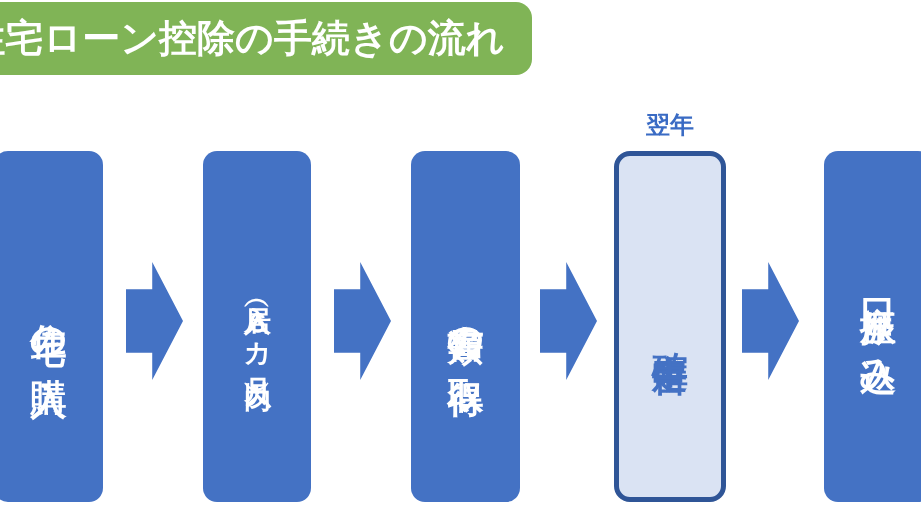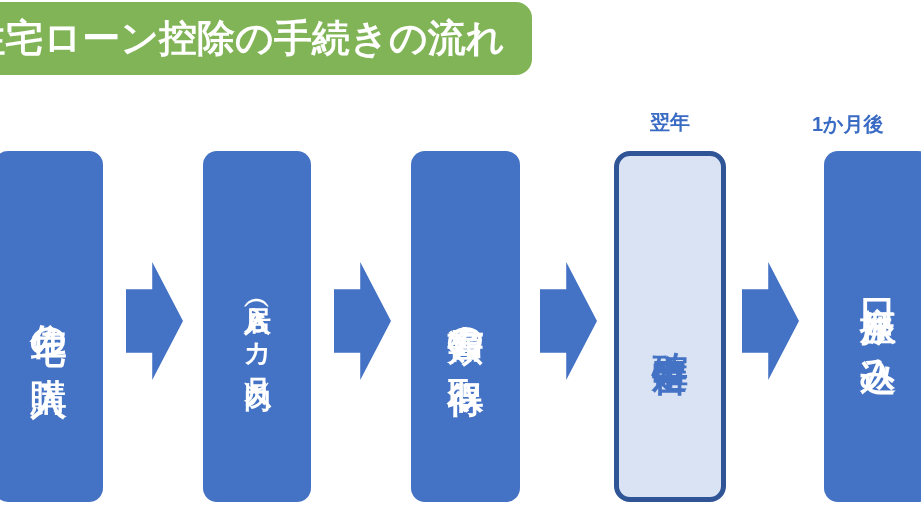--- a/index.html
+++ b/index.html
@@ -79,40 +79,39 @@
     background: #4472C4;
     clip-path: polygon(0 23%, 46% 23%, 46% 0, 100% 50%, 46% 100%, 46% 77%, 0 77%);
   }
   .a1 { left: 126px; }
   .a2 { left: 334px; }
   .a3 { left: 540px; }
   .a4 { left: 742px; }
   
   .annotation {
     position: absolute;
-    font-size: 20px;
+    font-size: 24px;
     font-weight: bold;
     color: #3A6BC4;
     white-space: nowrap;
   }
   .ann-next-year { left: 614px; top: 109px; width: 112px; text-align: center; }
   .ann-one-month { left: 812px; top: 111px; }
 </style>
 </head>
 <body>
 
 <div class="canvas">
 
   <div class="banner">
     <span class="banner-text">住宅ローン控除の手続きの流れ</span>
   </div>
 
   <div class="annotation ann-next-year">翌年</div>
 
-  <div class="annotation ann-one-month">1か月後</div>
 
   <div class="step step1">
     <span class="vtext">住宅の購入</span>
   </div>
 
   <div class="arrow a1"></div>
 
   <div class="step step2">
     <span class="vtext">入居（６カ月以内）</span>
   </div>

